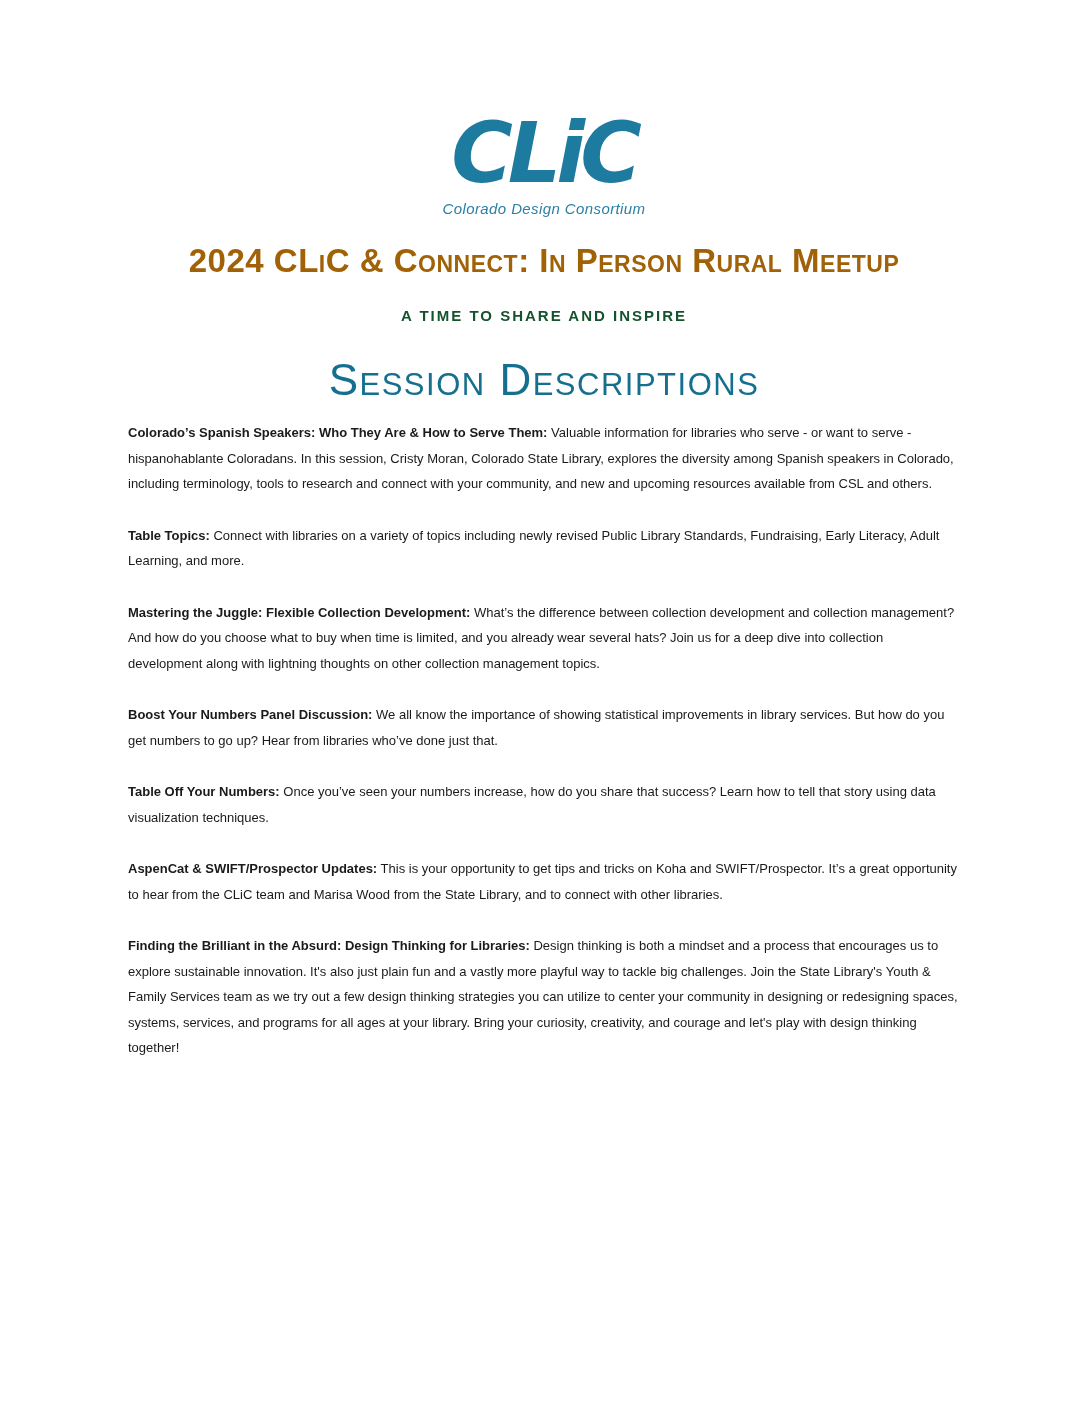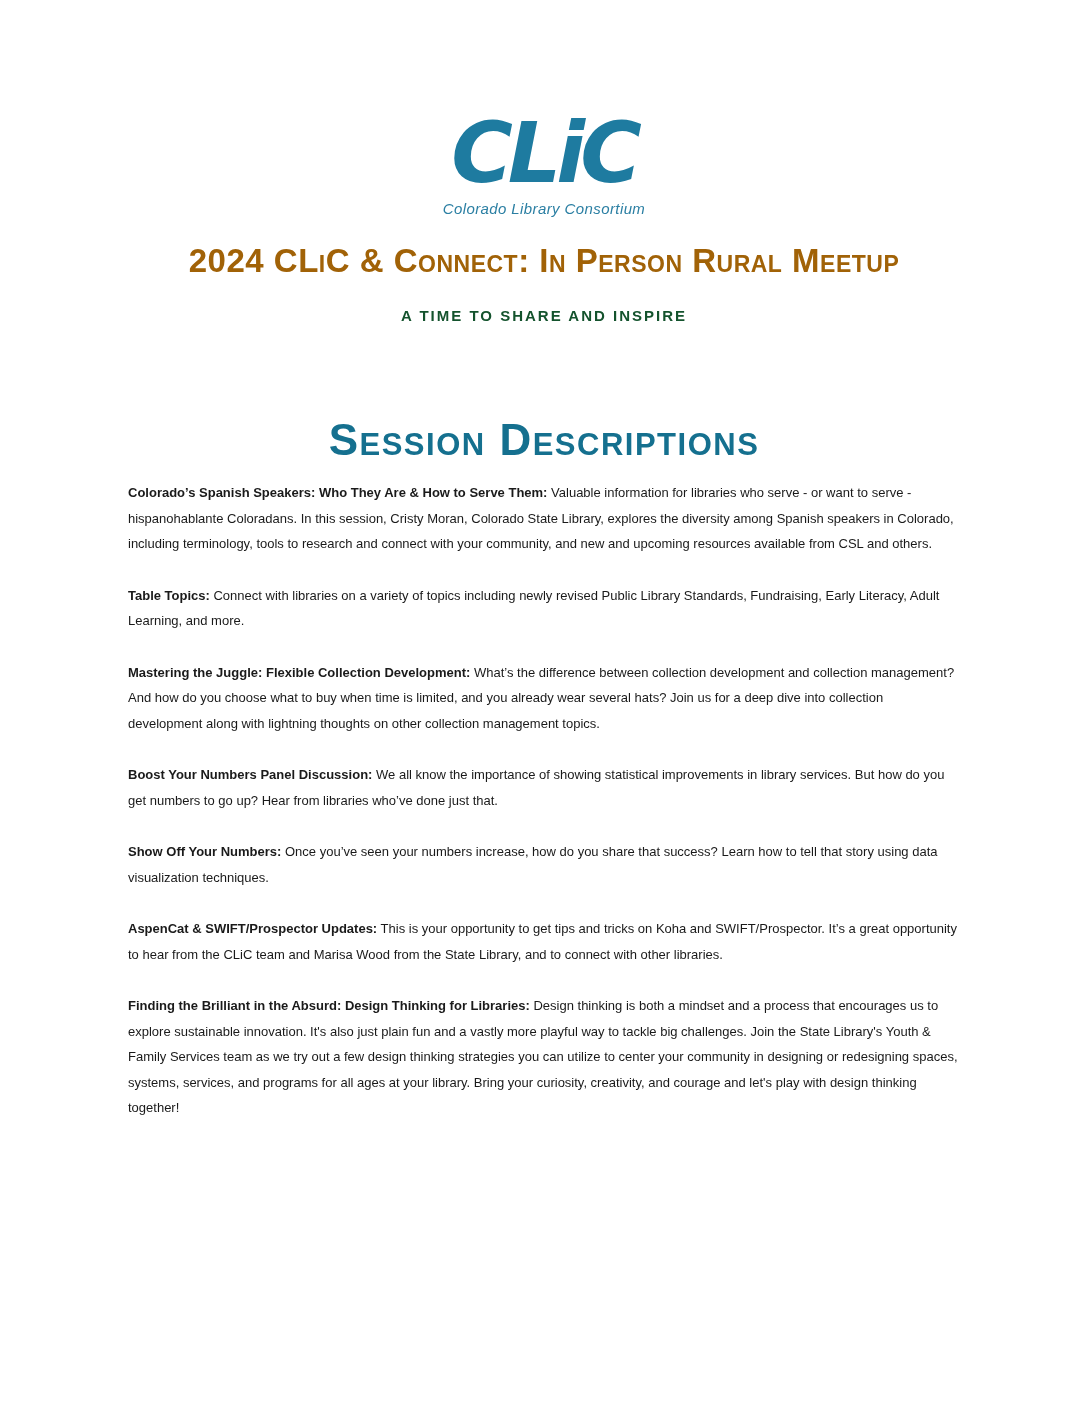--- a/index.html
+++ b/index.html
@@ -53,24 +53,24 @@
   }
   .doc-subtitle {
     margin-top: 27px;
     text-align: center;
     font-weight: bold;
     font-size: 15px;
     letter-spacing: 2px;
     color: #14532d;
   }
   .section-heading {
-    margin-top: 92px;
+    margin-top: 32px;
     text-align: center;
     font-variant: small-caps;
-    font-weight: bold;
+    font-weight: normal;
     font-size: 44px;
     line-height: 1.1;
     letter-spacing: 1.5px;
     color: #15708f;
   }
 
   
   .sessions {
     margin-top: 16px;
   }
@@ -85,40 +85,40 @@
     font-weight: bold;
   }
 </style>
 </head>
 <body>
 
 <div class="page">
 
   <div class="logo-block">
     <div class="logo-wordmark">CLiC</div>
-    <div class="logo-tagline">Colorado Library Consortium</div>
+    <div class="logo-tagline">Colorado Design Consortium</div>
   </div>
 
   <div class="doc-title">2024 CLiC &amp; Connect: In Person Rural Meetup</div>
 
   <div class="doc-subtitle">A TIME TO SHARE AND INSPIRE</div>
 
   <div class="section-heading">Session Descriptions</div>
 
   <div class="sessions">
 
     <p class="session"><span class="session-title">Colorado’s Spanish Speakers: Who They Are &amp; How to Serve Them:</span> <span>Valuable information for libraries who serve - or want to serve - hispanohablante Coloradans.  In this session, Cristy Moran, Colorado State Library, explores the diversity among Spanish speakers in Colorado, including terminology, tools to research and connect with your community, and new and upcoming resources available from CSL and others.</span></p>
 
     <p class="session"><span class="session-title">Table Topics:</span> <span>Connect with libraries on a variety of topics including newly revised Public Library Standards, Fundraising, Early Literacy, Adult Learning, and more.</span></p>
 
     <p class="session"><span class="session-title">Mastering the Juggle: Flexible Collection Development:</span> <span>What’s the difference between collection development and collection management? And how do you choose what to buy when time is limited, and you already wear several hats? Join us for a deep dive into collection development along with lightning thoughts on other collection management topics.</span></p>
 
     <p class="session"><span class="session-title">Boost Your Numbers Panel Discussion:</span> <span>We all know the importance of showing statistical improvements in library services. But how do you get numbers to go up? Hear from libraries who’ve done just that.</span></p>
 
-    <p class="session"><span class="session-title">Show Off Your Numbers:</span> <span>Once you’ve seen your numbers increase, how do you share that success? Learn how to tell that story using data visualization techniques.</span></p>
+    <p class="session"><span class="session-title">Table Off Your Numbers:</span> <span>Once you’ve seen your numbers increase, how do you share that success? Learn how to tell that story using data visualization techniques.</span></p>
 
     <p class="session"><span class="session-title">AspenCat &amp; SWIFT/Prospector Updates:</span> <span>This is your opportunity to get tips and tricks on Koha and SWIFT/Prospector. It’s a great opportunity to hear from the CLiC team and Marisa Wood from the State Library, and to connect with other libraries.</span></p>
 
     <p class="session"><span class="session-title">Finding the Brilliant in the Absurd: Design Thinking for Libraries:</span> <span>Design thinking is both a mindset and a process that encourages us to explore sustainable innovation. It's also just plain fun and a vastly more playful way to tackle big challenges. Join the State Library's Youth &amp; Family Services team as we try out a few design thinking strategies you can utilize to center your community in designing or redesigning spaces, systems, services, and programs for all ages at your library. Bring your curiosity, creativity, and courage and let's play with design thinking together!</span></p>
 
   </div>
 
 </div>
 
 </body></html>

